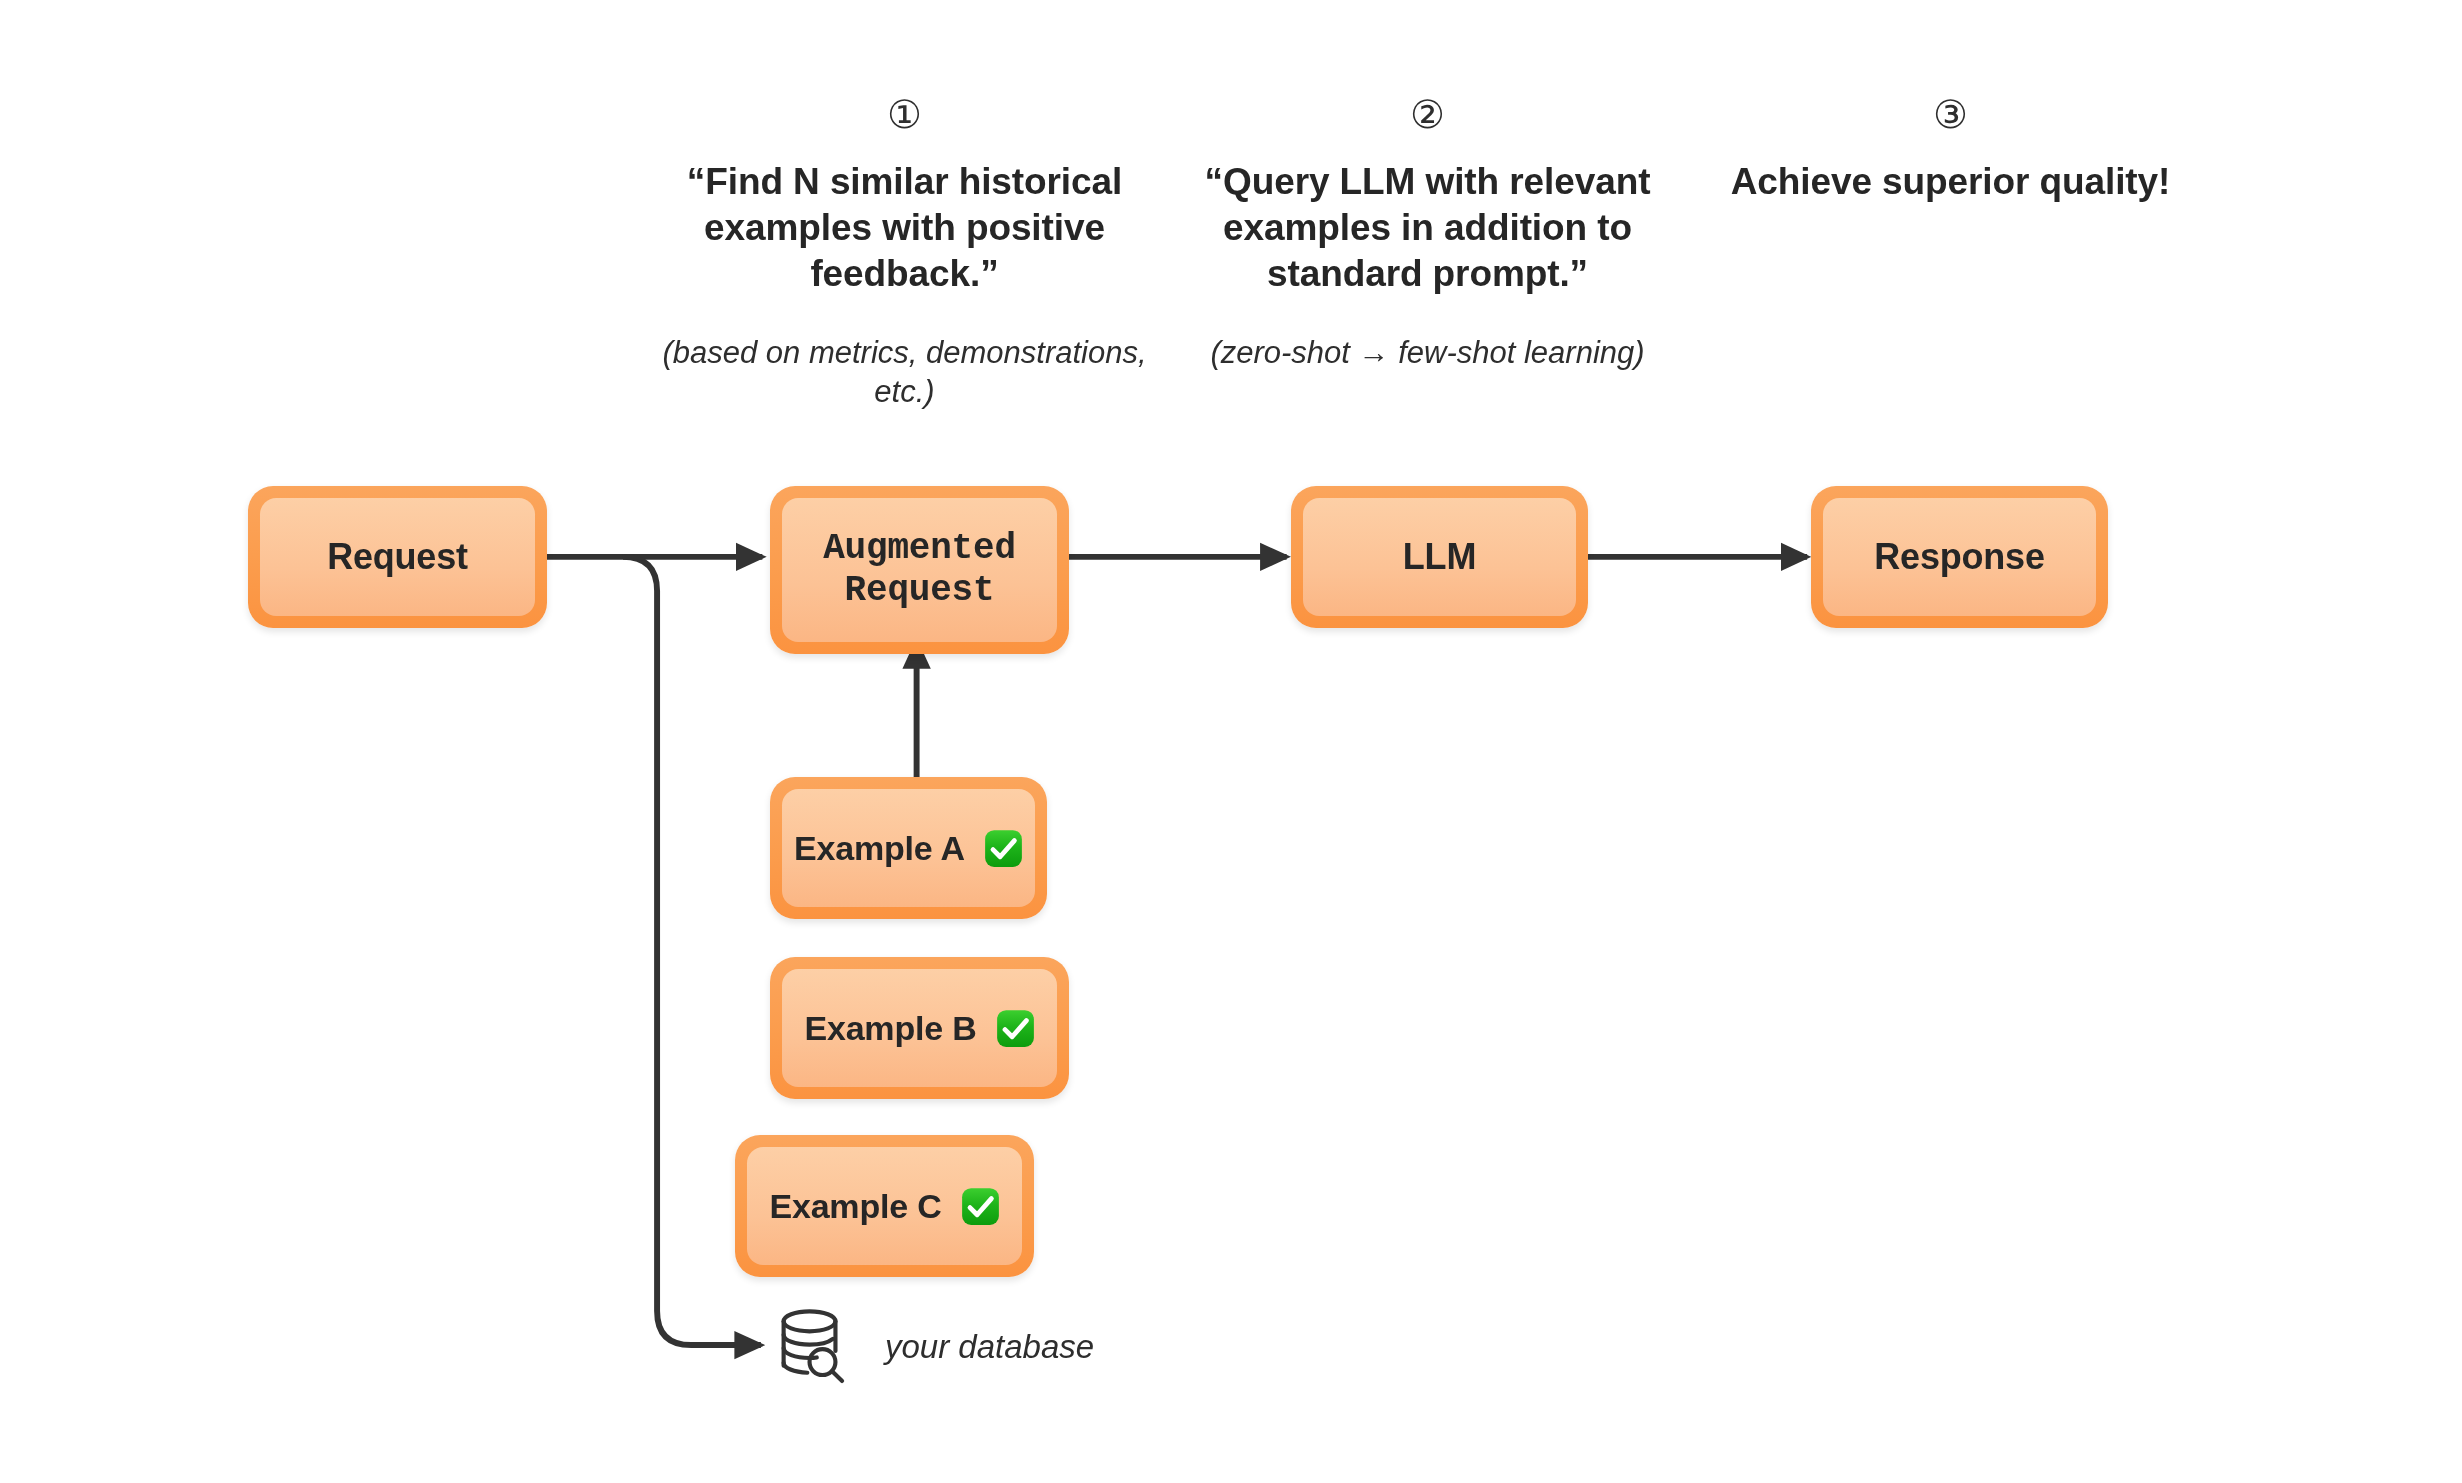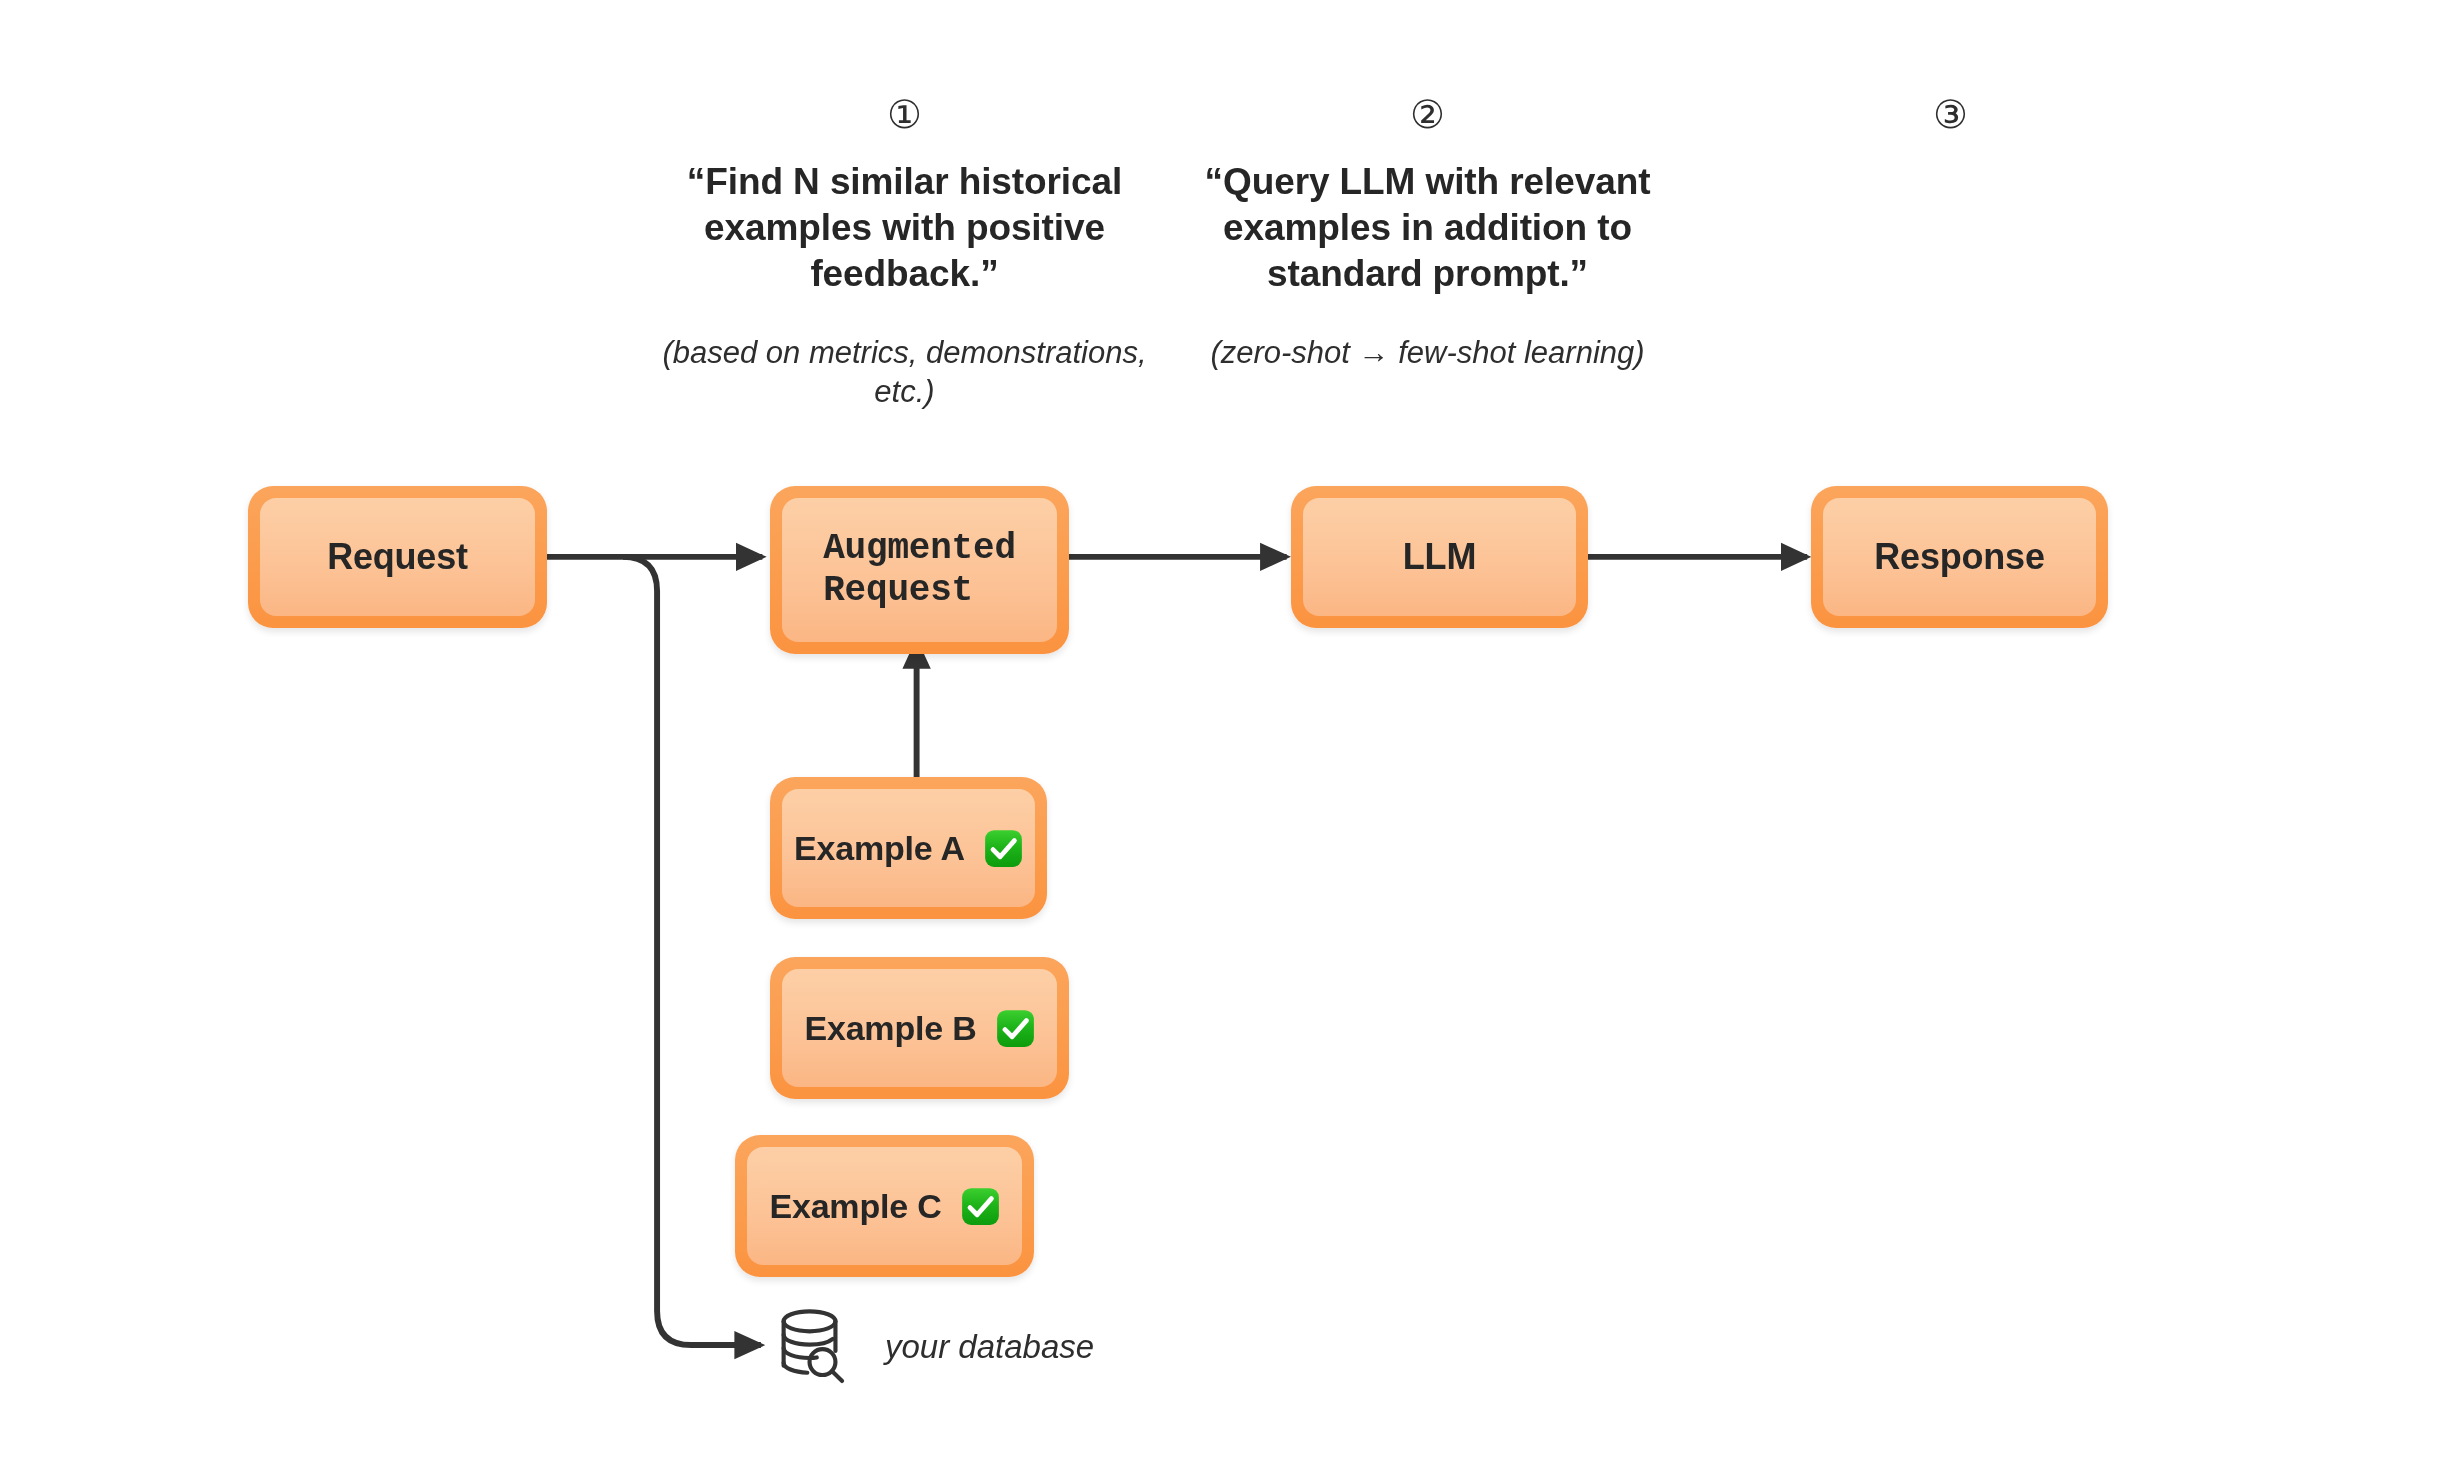--- a/index.html
+++ b/index.html
@@ -63,20 +63,21 @@
     background: linear-gradient(180deg, #fdcfa6 0%, #fcc295 60%, #fbb684 100%);
     display: flex;
     align-items: center;
     justify-content: center;
     box-sizing: border-box;
   }
   .node-label {
     font-size: 36px;
     font-weight: bold;
     color: #262626;
+    text-align: center;
     line-height: 1.18;
     letter-spacing: -0.2px;
   }
 
   
   .node-inner.example {
     justify-content: center;
     gap: 19px;
   }
   .node-inner.example .node-label {
@@ -126,20 +127,21 @@
   </div>
 
   <div class="step-col" style="left:1168px; top:95px; width:519px;">
     <div class="step-num">②</div>
     <div class="step-quote">“Query LLM with relevant examples in addition to standard prompt.”</div>
     <div class="step-sub">(zero-shot → few-shot learning)</div>
   </div>
 
   <div class="step-col" style="left:1691px; top:95px; width:519px;">
     <div class="step-num">③</div>
+    <div class="step-quote">Achieve superior quality!</div>
   </div>
 
   <svg id="wires" viewBox="0 0 3320 2000" xmlns="http://www.w3.org/2000/svg">
     <defs>
       <marker id="arrowhead" viewBox="0 0 10 10" refX="8.6" refY="5" markerWidth="5.2" markerHeight="5.2" orient="auto-start-reverse">
         <path d="M 0 0.4 L 10 5 L 0 9.6 z" fill="#333333"></path>
       </marker>
     </defs>
 
     <path d="M 737 751 L 1028 751" fill="none" stroke="#333333" stroke-width="8" marker-end="url(#arrowhead)"></path>

